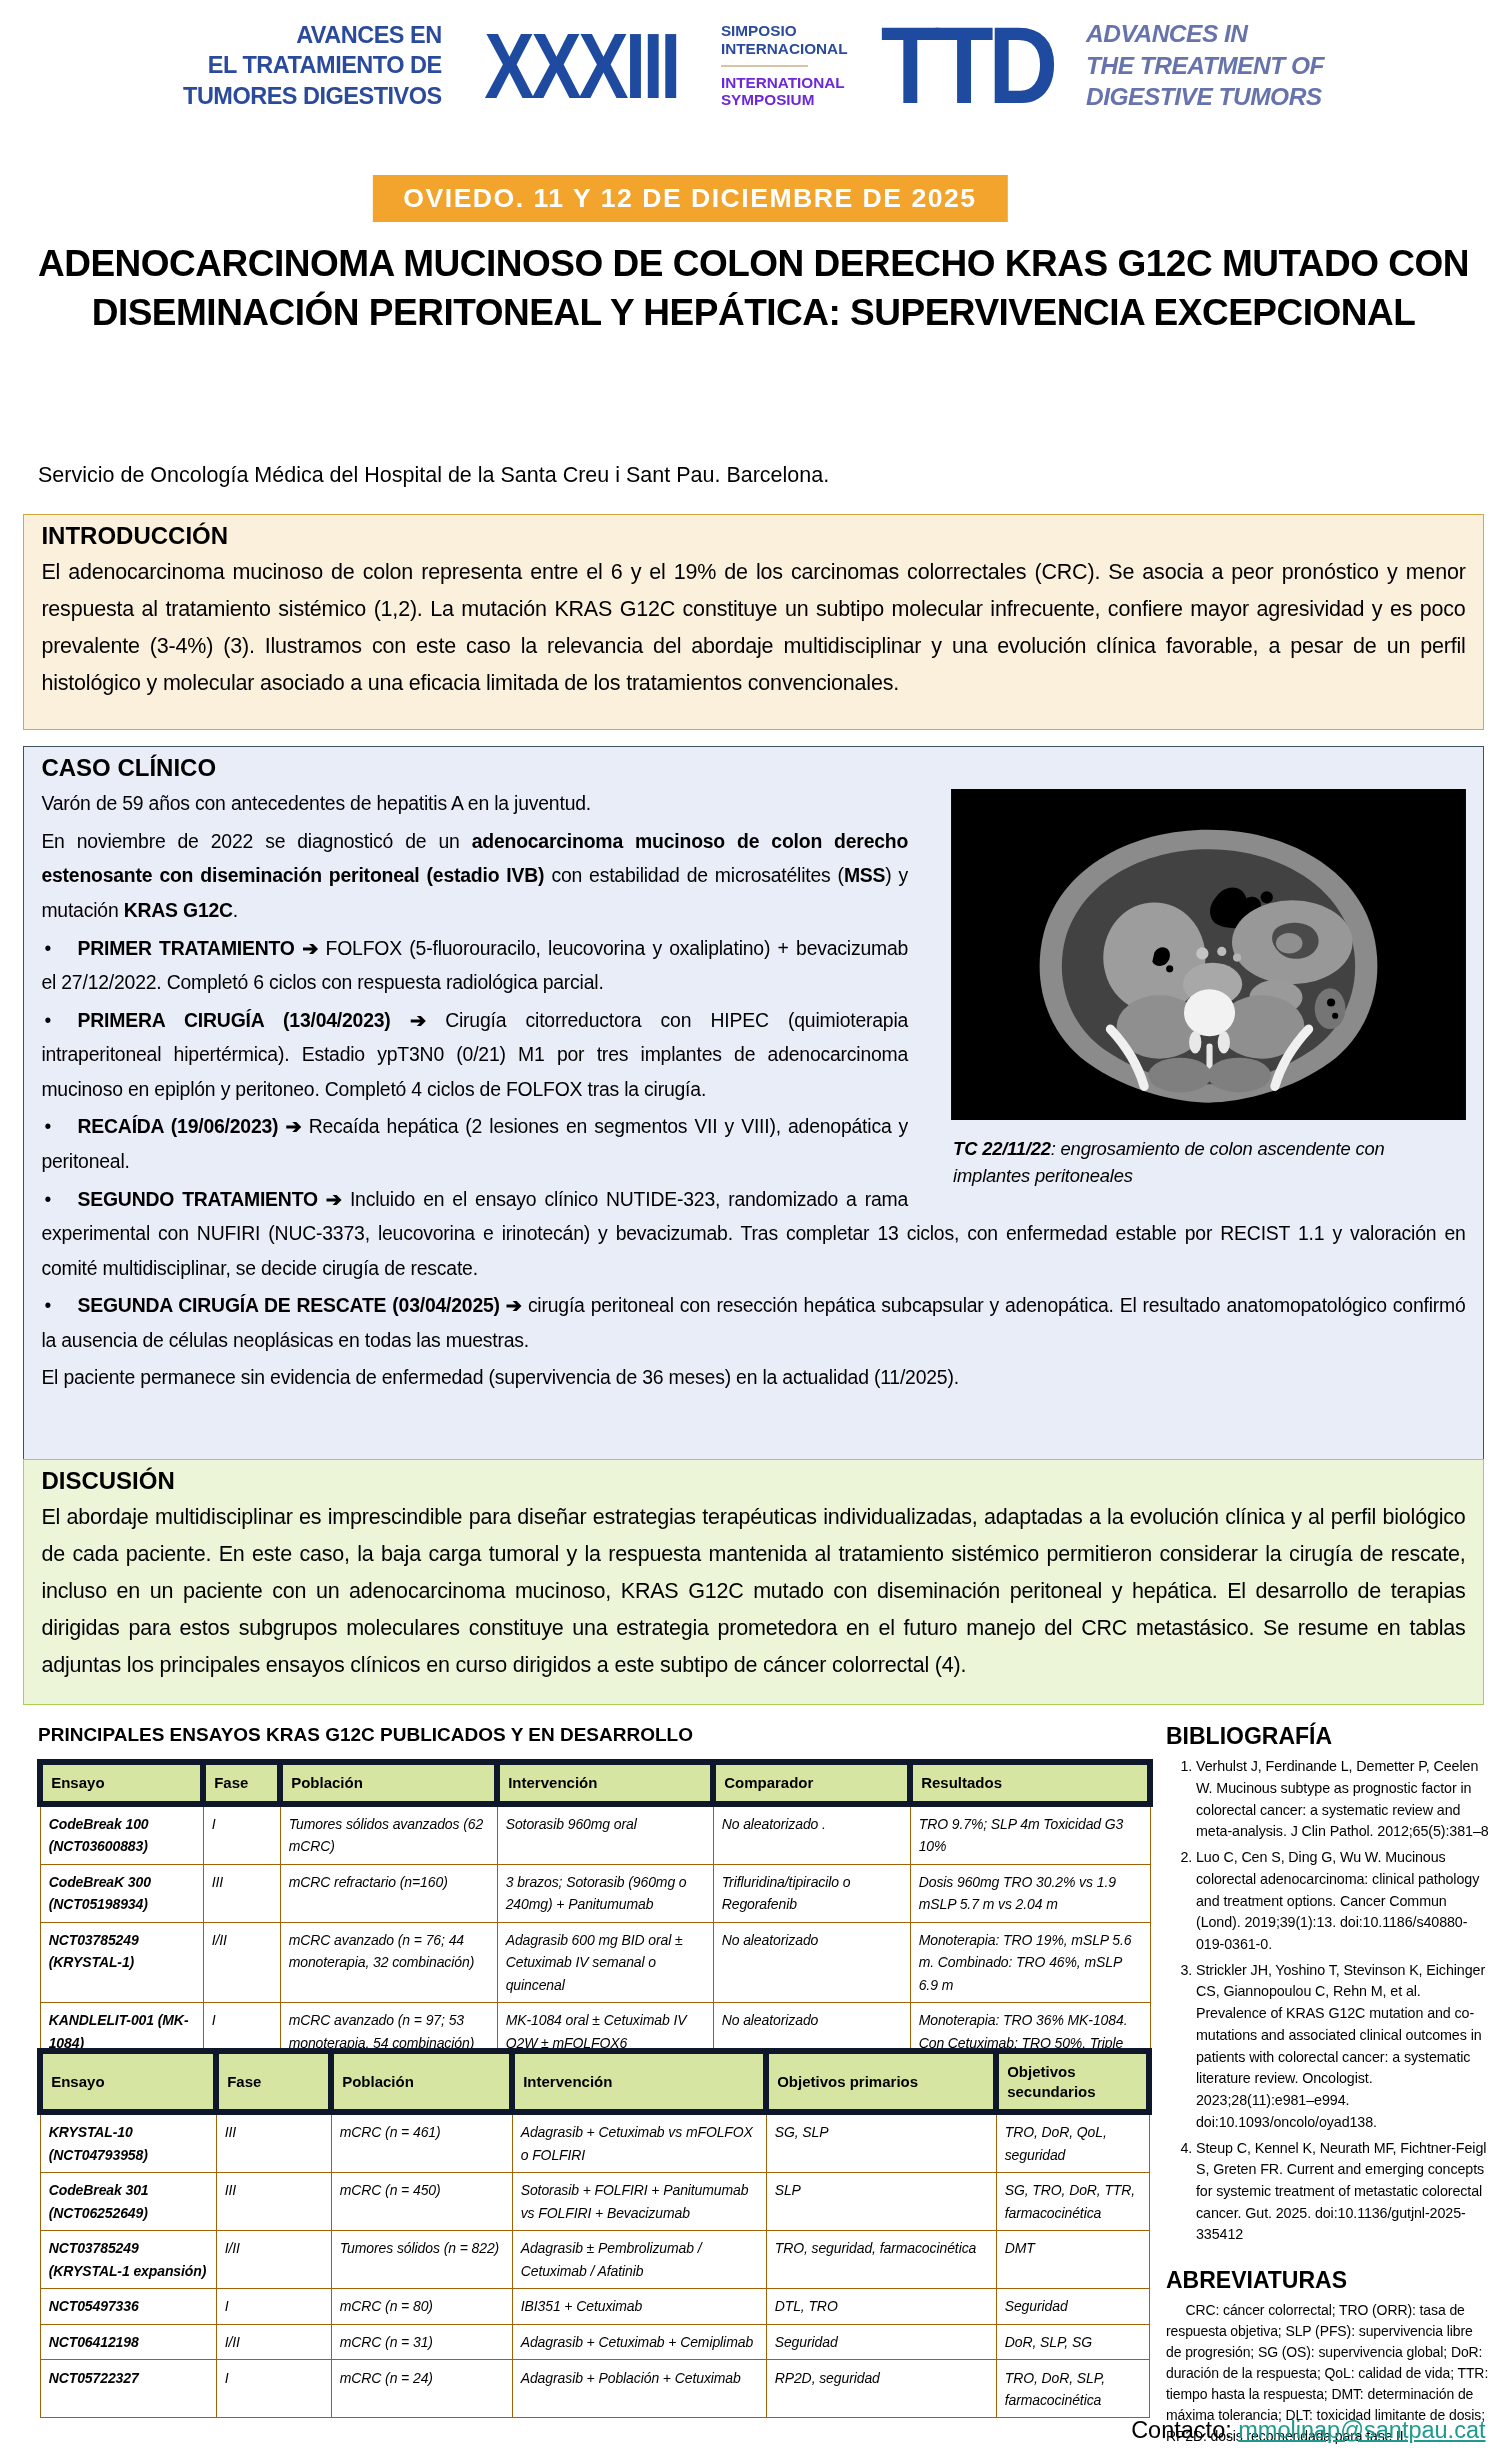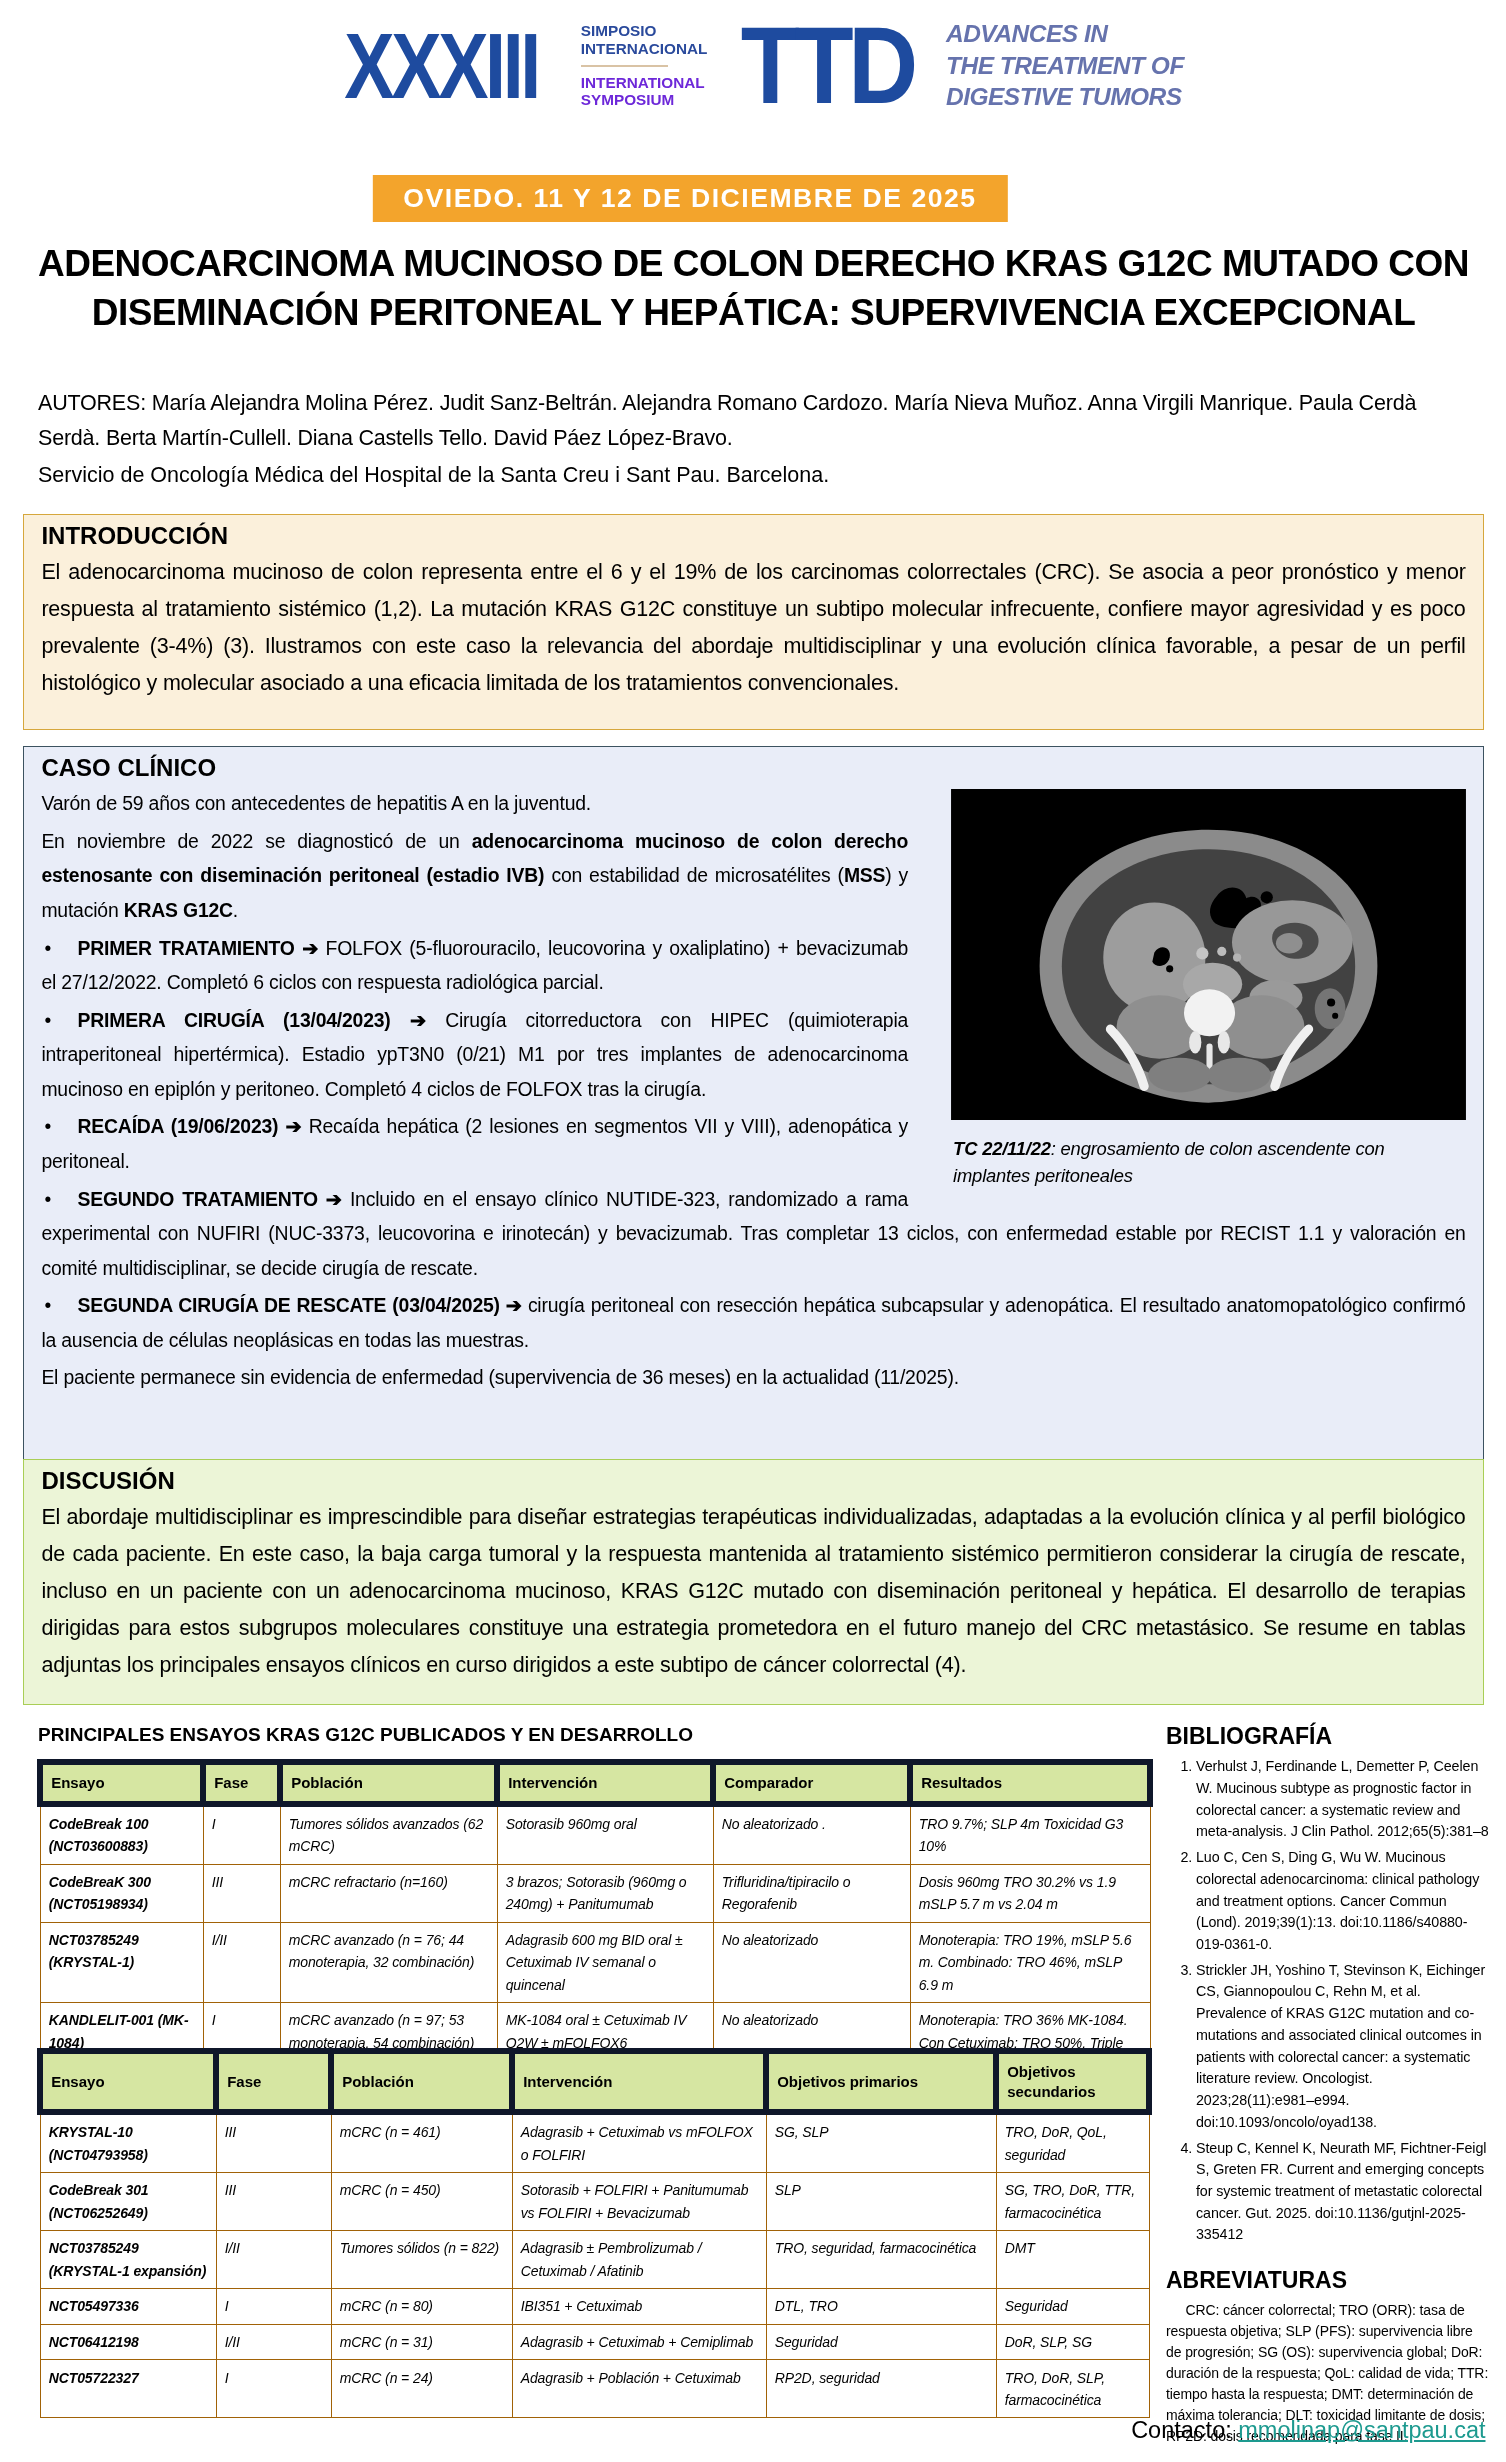--- a/index.html
+++ b/index.html
@@ -75,20 +75,25 @@
   .contact{position:absolute;top:2417px;right:21.5px;margin:0;font-size:23.5px;}
   .mail{color:#1d9a8f;text-decoration:underline;cursor:pointer;}
 </style>
 </head>
 <body>
 
 <div class="page">
 
   <header class="hdr">
     <div class="hdr-row">
+      <div class="hdr-left">
+        <div>AVANCES EN</div>
+        <div>EL TRATAMIENTO DE</div>
+        <div>TUMORES DIGESTIVOS</div>
+      </div>
       <div class="hdr-roman">XXXIII</div>
       <div class="hdr-simposio">
         <div class="simp-es">
           <div>SIMPOSIO</div>
           <div>INTERNACIONAL</div>
         </div>
         <div class="simp-rule"></div>
         <div class="simp-en">
           <div>INTERNATIONAL</div>
           <div>SYMPOSIUM</div>
@@ -98,21 +103,20 @@
       <div class="hdr-right">
         <div>ADVANCES IN</div>
         <div>THE TREATMENT OF</div>
         <div>DIGESTIVE TUMORS</div>
       </div>
     </div>
     <div class="hdr-banner">OVIEDO. 11 Y 12 DE DICIEMBRE DE 2025</div>
   </header>
 
   <h1 class="title">ADENOCARCINOMA MUCINOSO DE COLON DERECHO KRAS G12C MUTADO CON DISEMINACIÓN PERITONEAL Y HEPÁTICA: SUPERVIVENCIA EXCEPCIONAL</h1>
-  <p class="authors">AUTORES: María Alejandra Molina Pérez. Judit Sanz-Beltrán. Alejandra Romano Cardozo. María Nieva Muñoz. Anna Virgili Manrique. Paula Cerdà Serdà. Berta Martín-Cullell. Diana Castells Tello. David Páez López-Bravo.</p>
   <p class="affil">Servicio de Oncología Médica del Hospital de la Santa Creu i Sant Pau. Barcelona.</p>
 
   <section class="box intro">
     <h2>INTRODUCCIÓN</h2>
     <p>El adenocarcinoma mucinoso de colon representa entre el 6 y el 19% de los carcinomas colorrectales (CRC). Se asocia a peor pronóstico y menor respuesta al tratamiento sistémico (1,2). La mutación KRAS G12C constituye un subtipo molecular infrecuente, confiere mayor agresividad y es poco prevalente (3-4%) (3). Ilustramos con este caso la relevancia del abordaje multidisciplinar y una evolución clínica favorable, a pesar de un perfil histológico y molecular asociado a una eficacia limitada de los tratamientos convencionales.</p>
   </section>
 
   <section class="box caso">
     <h2>CASO CLÍNICO</h2>
 

